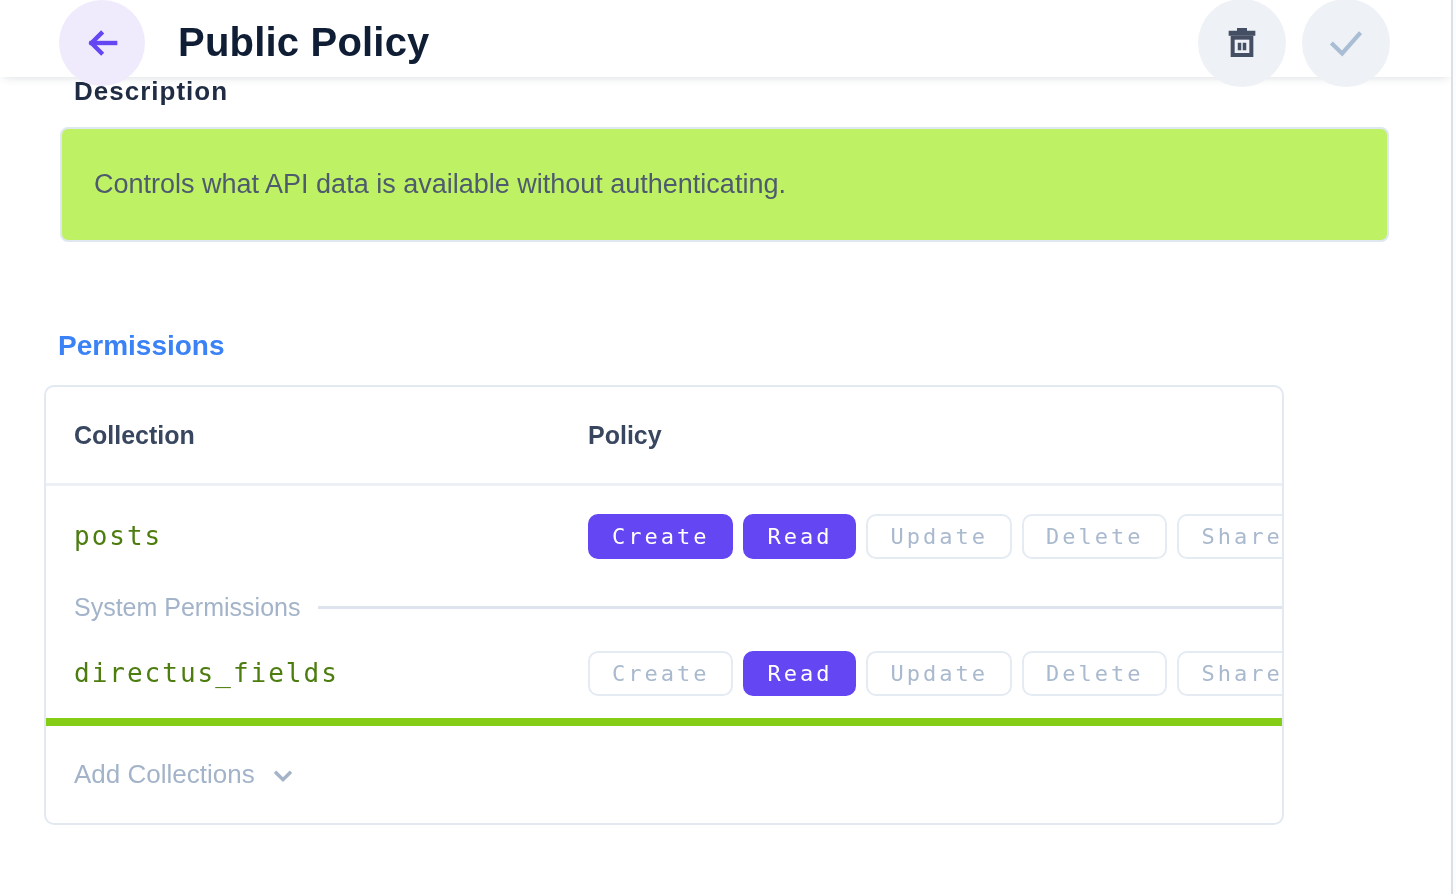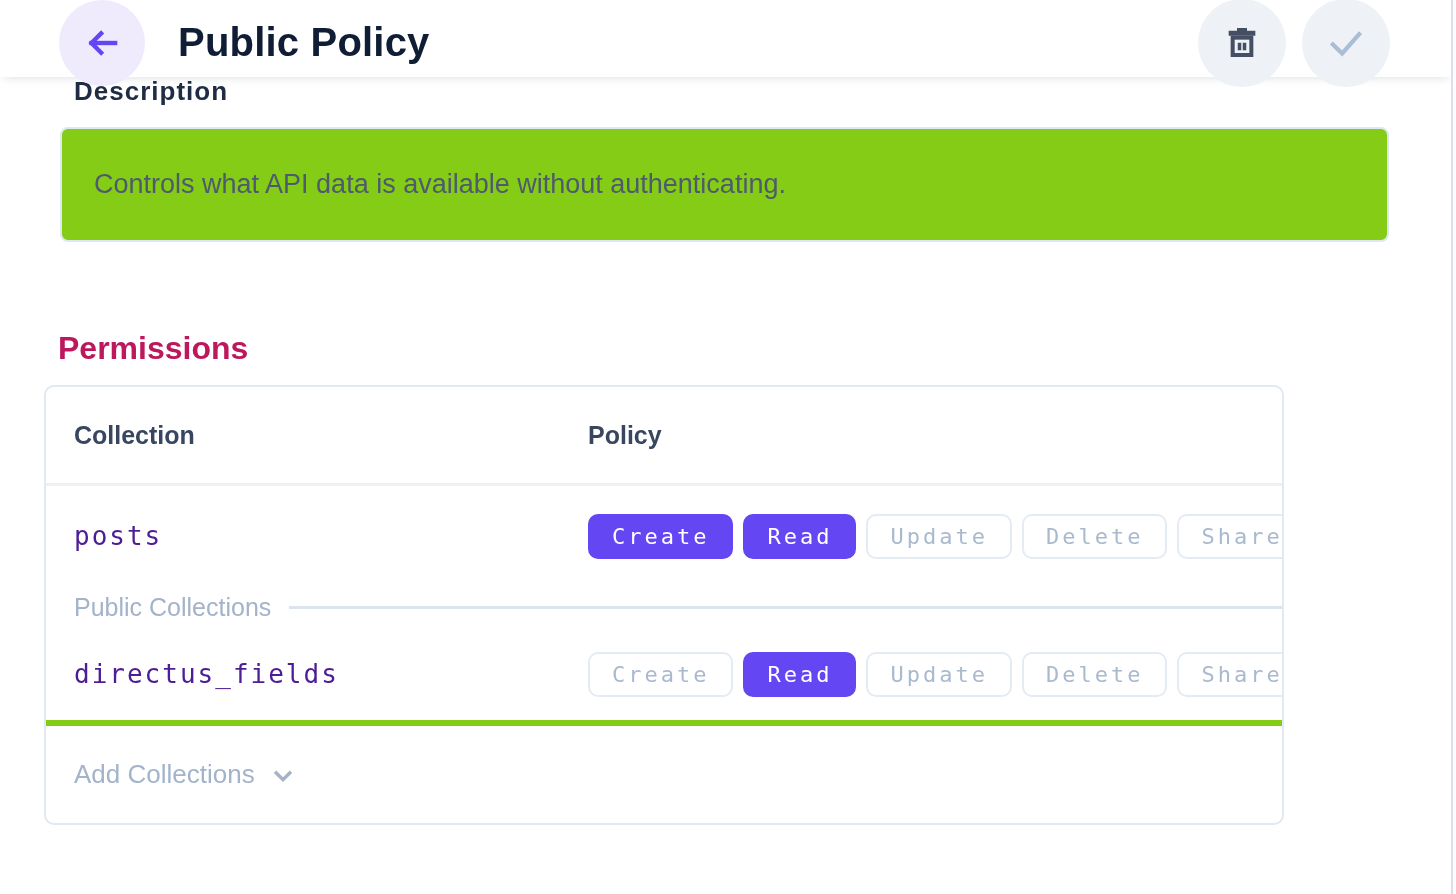--- a/index.html
+++ b/index.html
@@ -39,31 +39,31 @@
   .clipped-label {
     position:absolute; left:74px; top:76px; z-index:1;
     font-size:26px; font-weight:bold; color:#1f2c44; letter-spacing:1px;
   }
 
   
   .description-box {
     position:absolute; left:60px; top:127px;
     width:1329px; height:115px;
     border:2px solid #dfe7f0; border-radius:8px;
-    background:#84cc16;
+    background:#bef264;
     display:flex; align-items:center;
     padding-left:32px;
     font-size:27px; color:#4e5a6e;
     z-index:2;
   }
 
   
   .permissions-heading {
     position:absolute; left:58px; top:330px;
-    font-size:32px; font-weight:bold; color:#be185d;
+    font-size:28px; font-weight:bold; color:#3b82f6;
     z-index:2;
   }
   .perm-card {
     position:absolute; left:44px; top:385px;
     width:1240px; height:440px;
     border:2px solid #e2e9f1; border-radius:10px;
     background:#fff; overflow:hidden;
     z-index:2;
     display:flex; flex-direction:column;
   }
@@ -74,24 +74,24 @@
     padding:0 32px 0 28px;
     border-bottom:3px solid #edf1f6;
     font-size:25px; font-weight:bold; color:#38475f;
   }
   .t-row {
     display:grid; grid-template-columns:514px 1fr 30px;
     align-items:center;
     padding:0 32px 0 28px;
   }
   .row-posts { height:100px; flex:0 0 100px; }
-  .row-directus { height:98px; flex:0 0 98px; border-bottom:6px solid #84cc16; }
+  .row-directus { height:98px; flex:0 0 98px; border-bottom:8px solid #84cc16; }
   .cname {
     font-family:"DejaVu Sans Mono","Liberation Mono",monospace;
-    font-size:26px; letter-spacing:2px; color:#4c1d95;
+    font-size:26px; letter-spacing:2px; color:#4d7c0f;
   }
   .actions-cell { display:flex; align-items:center; gap:10px; }
   .abtn {
     height:45px; border-radius:10px;
     display:inline-flex; align-items:center;
     padding:16px 22px;
     font-family:"DejaVu Sans Mono","Liberation Mono",monospace;
     font-size:22px; letter-spacing:3px;
     background:#ffffff; border:2px solid #e5ebf3; color:#a9b9ce;
     cursor:pointer;
@@ -155,21 +155,21 @@
       <button class="close-btn">
         <span>
           <svg width="27" height="27" viewBox="0 0 24 24" fill="none" stroke="#aab6c9" stroke-width="2.1">
             <path d="M5.5 5.5l13 13M18.5 5.5l-13 13"></path>
           </svg>
         </span>
       </button>
     </div>
 
     <div class="group-row">
-      <span>Public Collections</span>
+      <span>System Permissions</span>
       <div class="group-line"></div>
     </div>
 
     <div class="t-row row-directus">
       <div class="cname">directus_fields</div>
       <div class="actions-cell">
         <button class="abtn">Create</button>
         <button class="abtn active">Read</button>
         <button class="abtn">Update</button>
         <button class="abtn">Delete</button>

